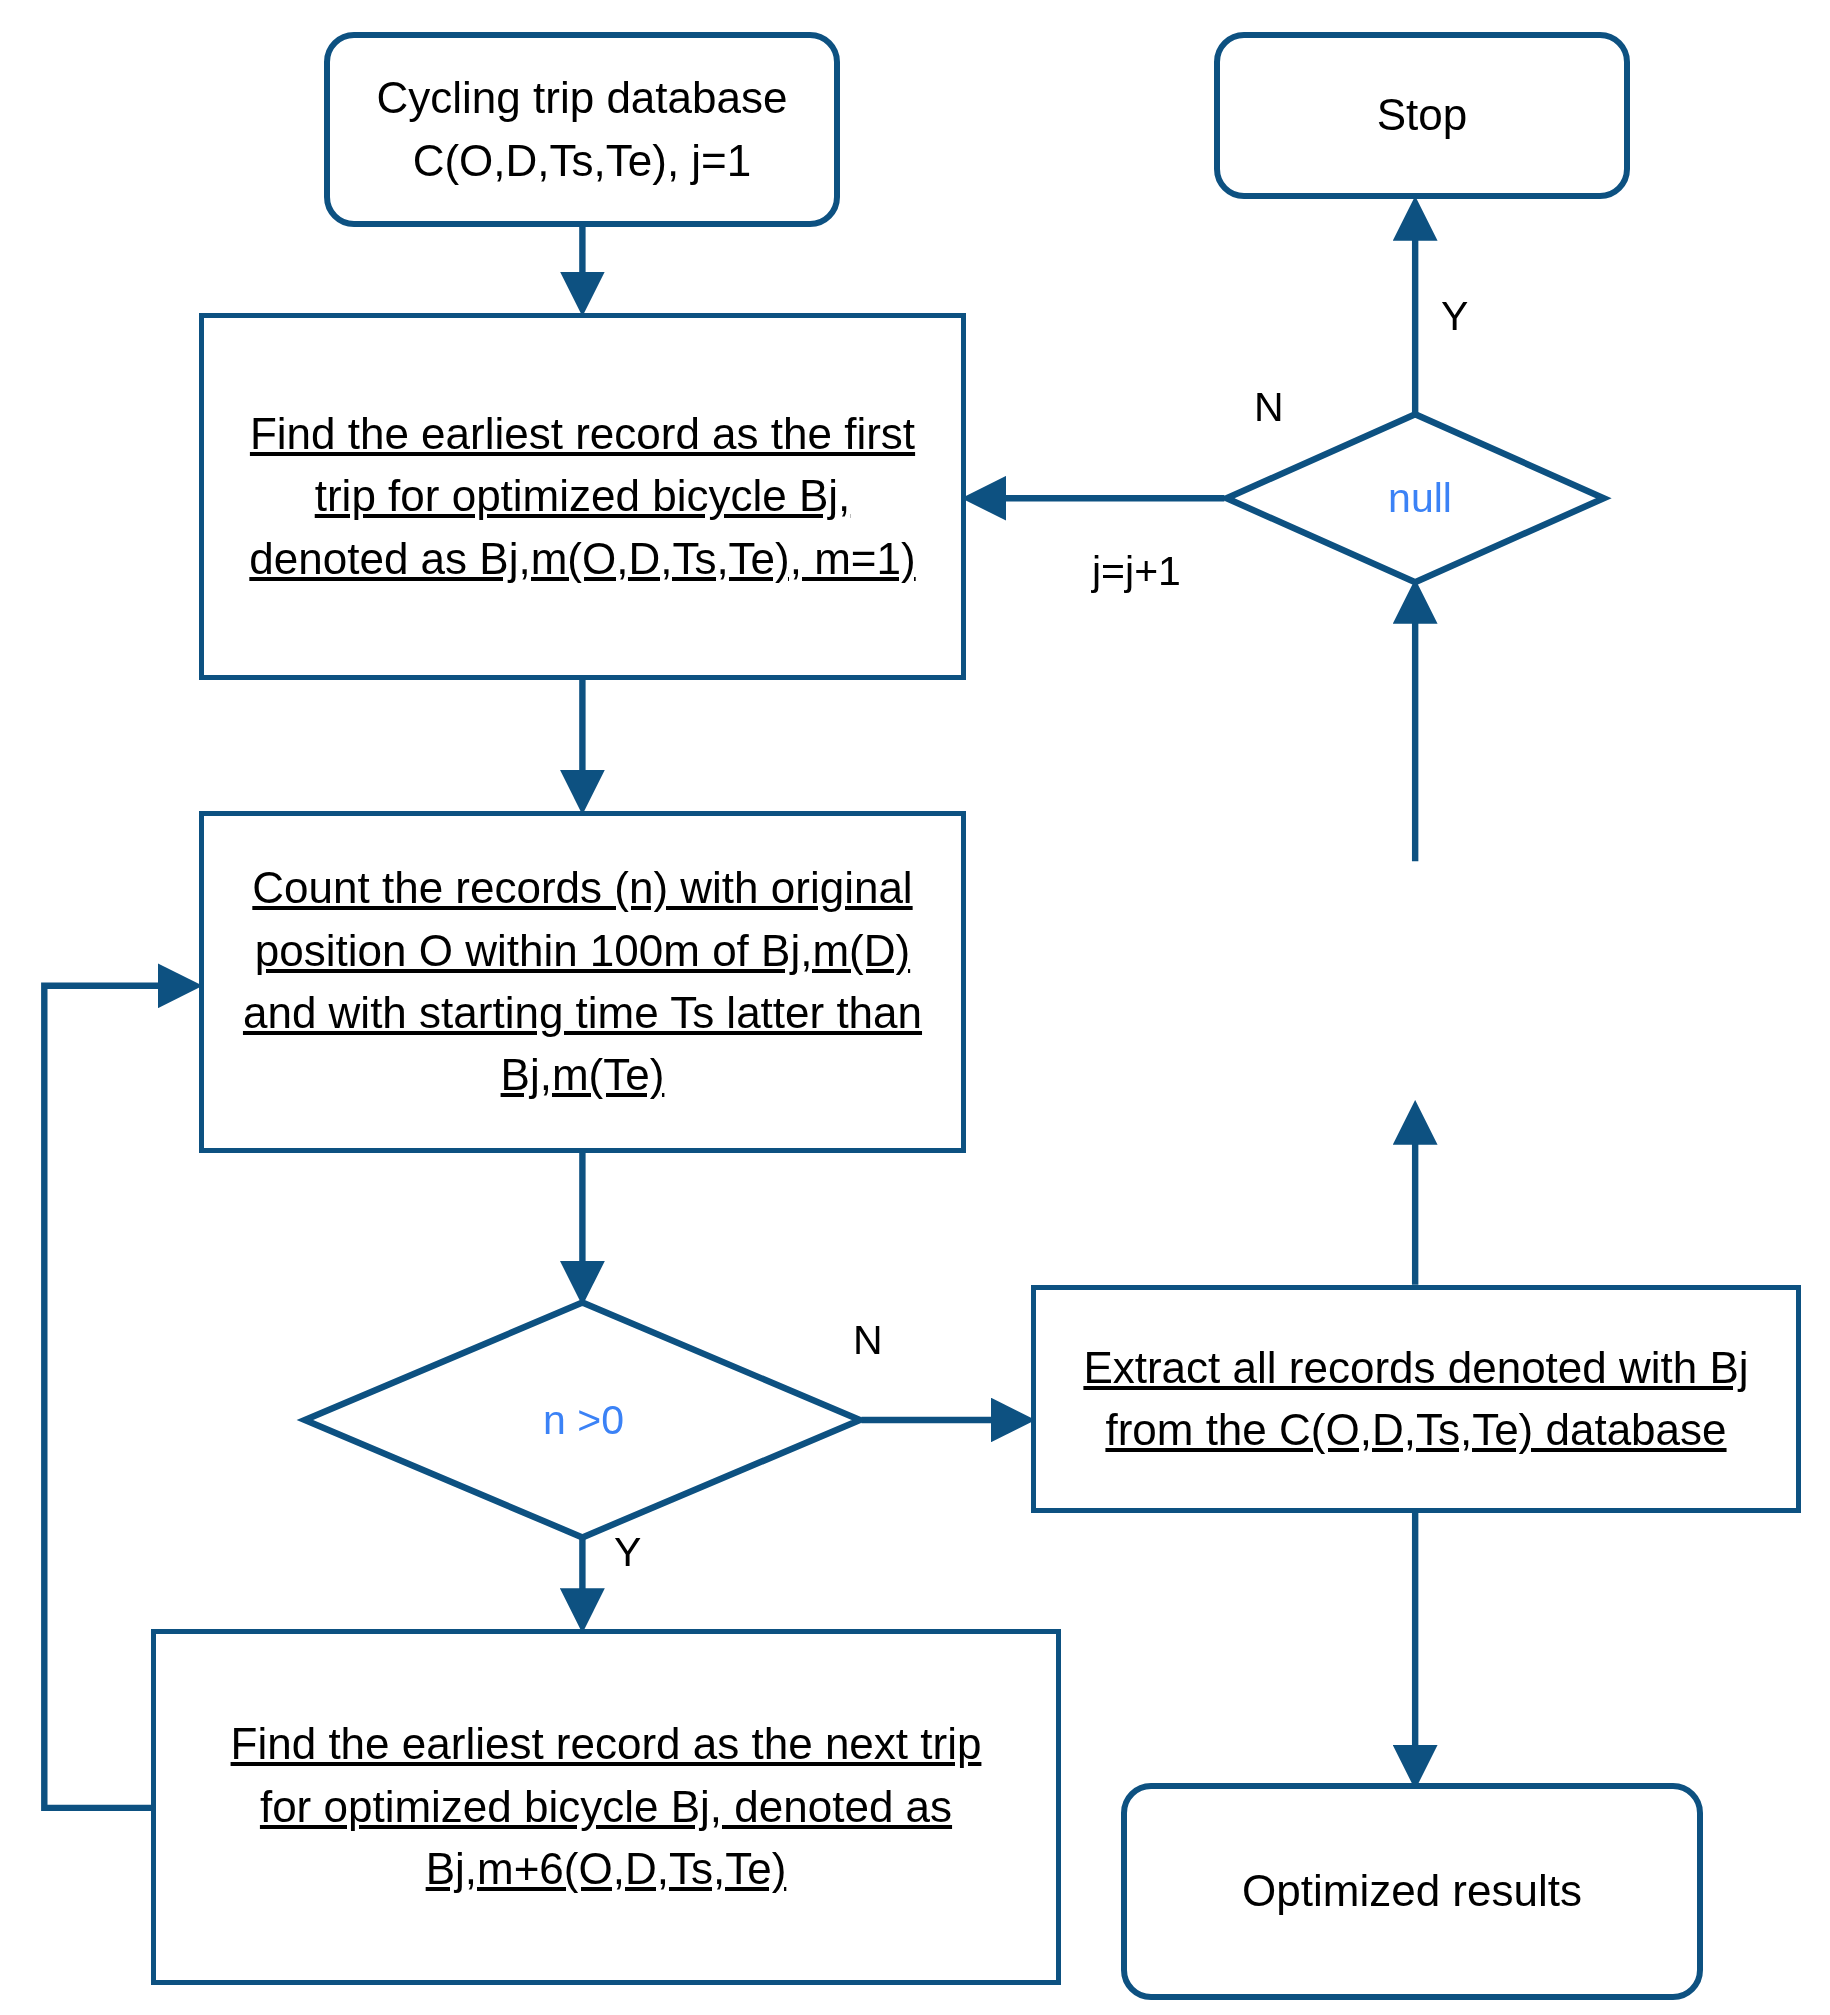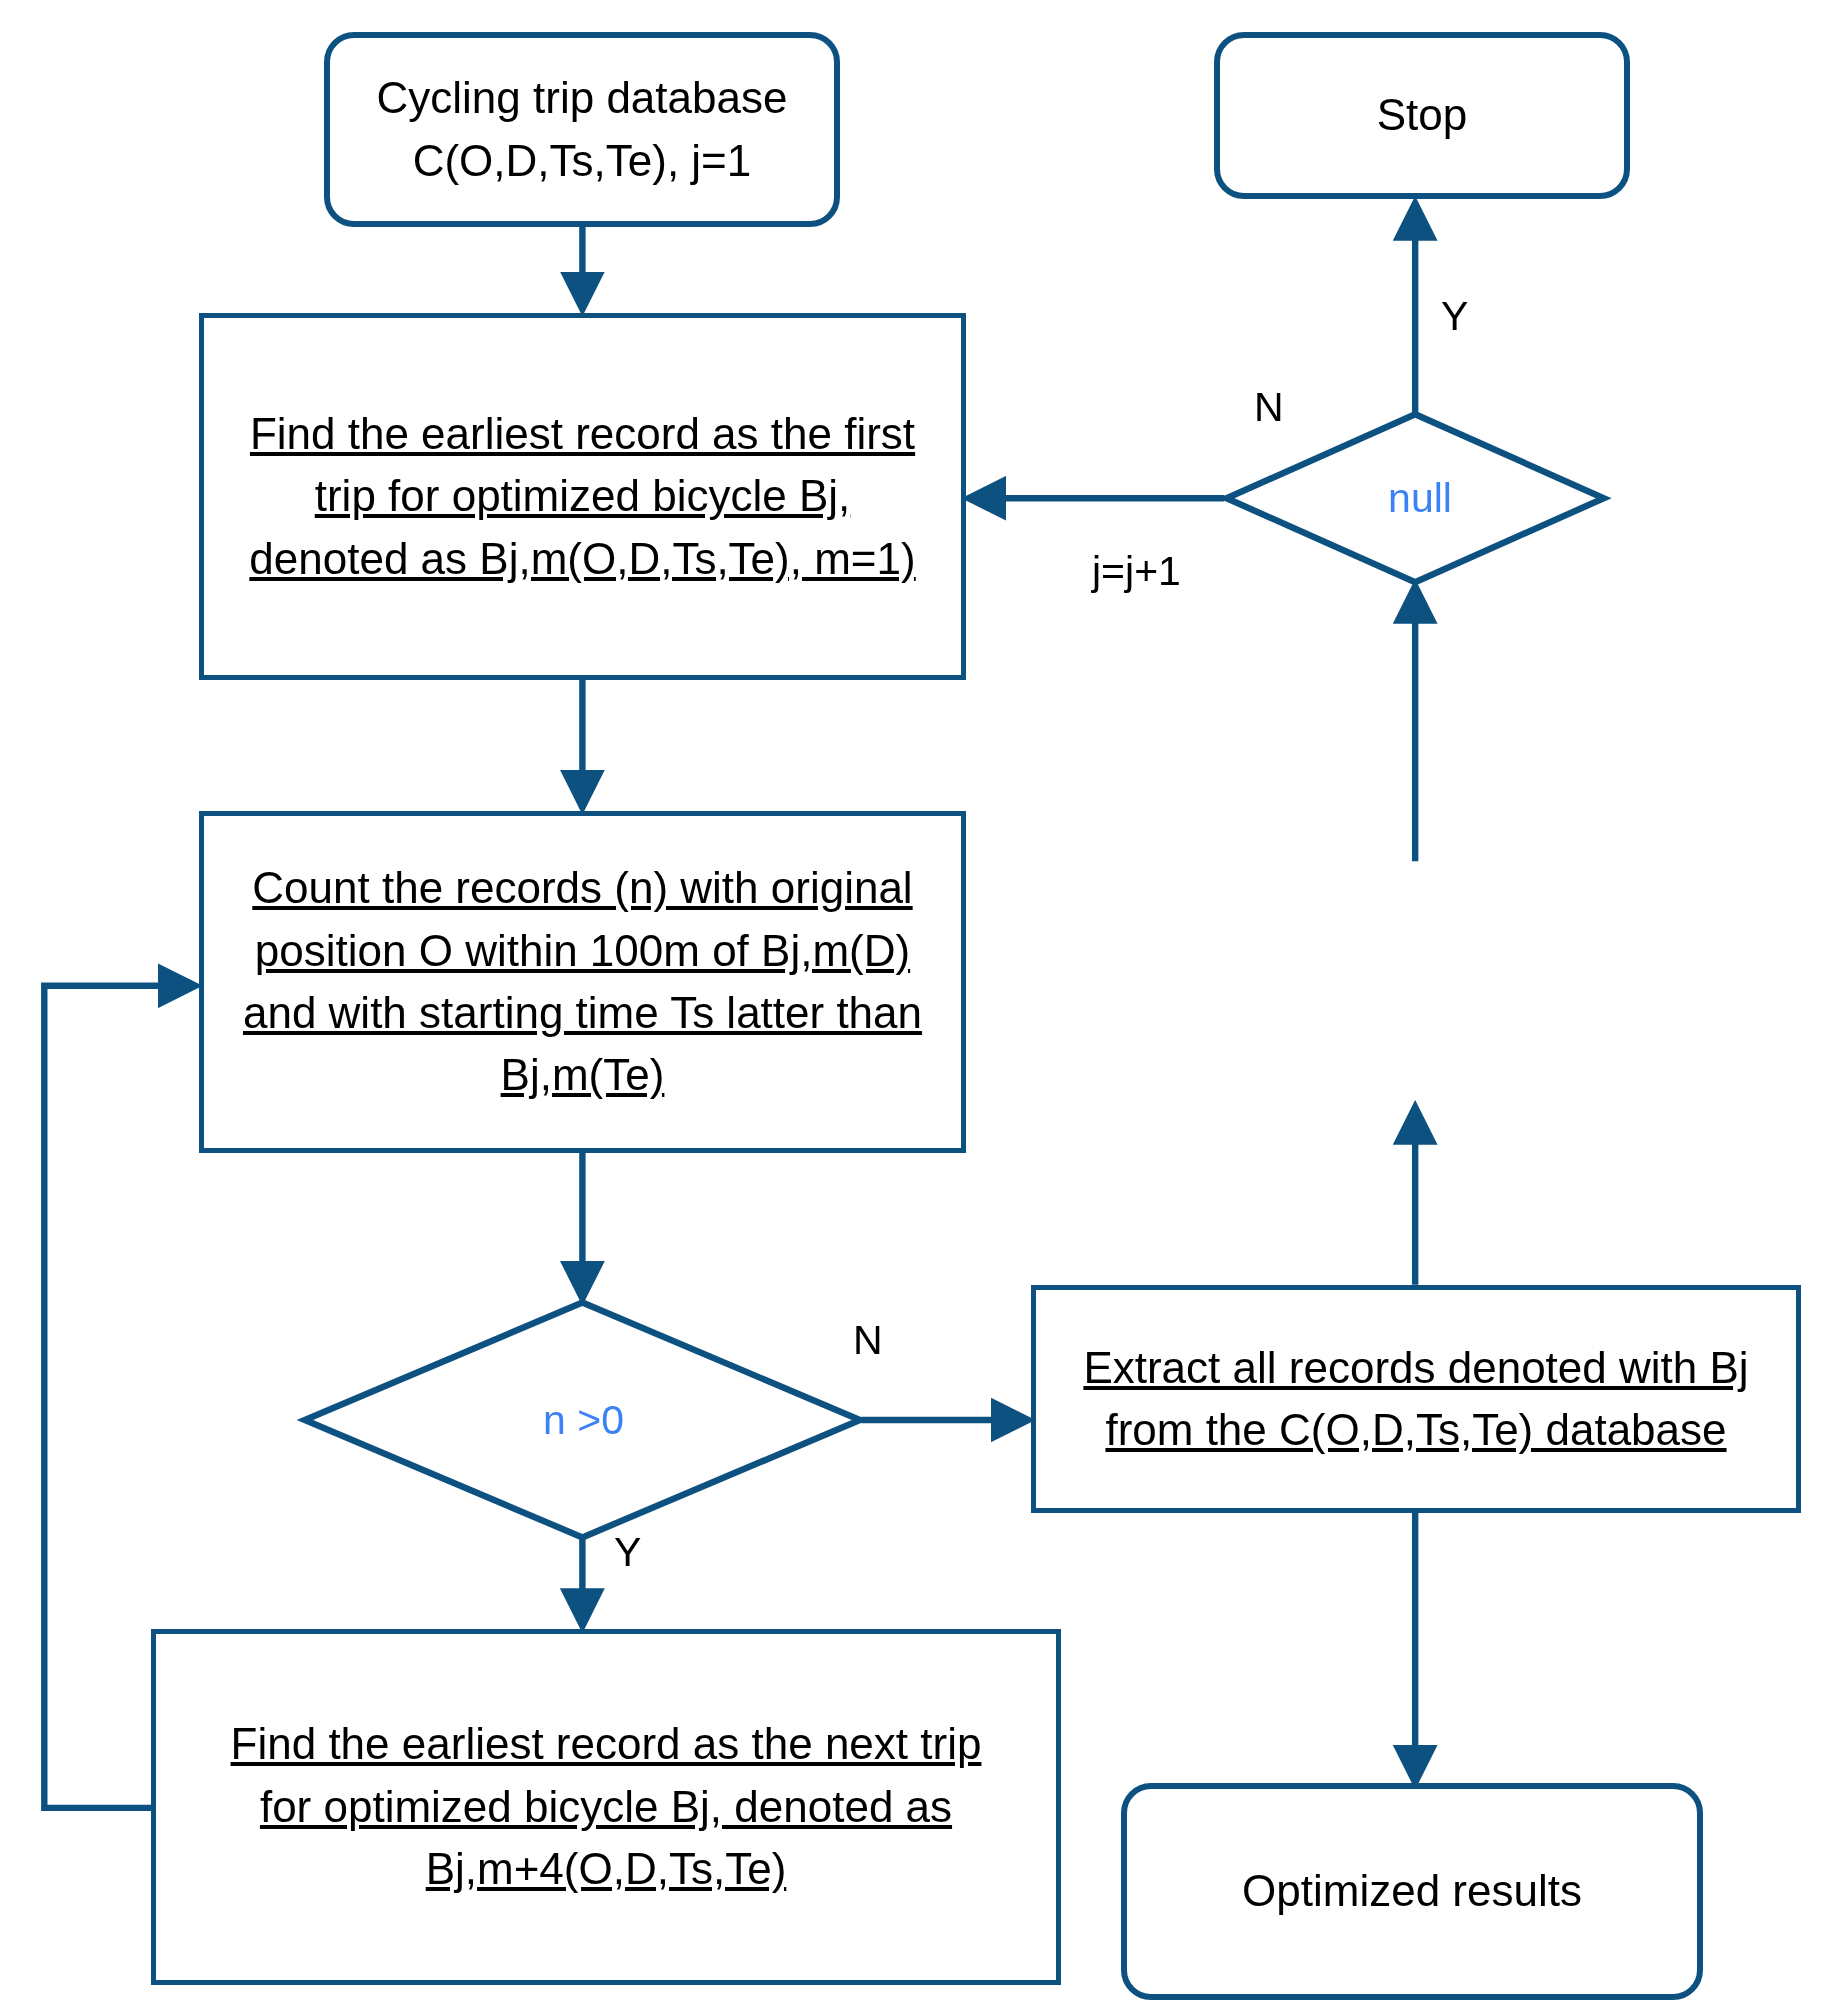--- a/index.html
+++ b/index.html
@@ -142,21 +142,21 @@
   </div>
 
   <div class="node proc fs-proc" style="left:1031px; top:1285px; width:770px; height:228px;">
     <span class="txt">Extract all records denoted with Bj
 from the C(O,D,Ts,Te) database</span>
   </div>
 
   <div class="node proc fs-proc" style="left:151px; top:1629px; width:910px; height:356px;">
     <span class="txt">Find the earliest record as the next trip
 for optimized bicycle Bj, denoted as
-Bj,m+4(O,D,Ts,Te)</span>
+Bj,m+6(O,D,Ts,Te)</span>
   </div>
 
   <div class="node term fs-term" style="left:1121px; top:1783px; width:582px; height:217px;">
     <span class="txt">Optimized results</span>
   </div>
 
   <div class="edge-label fs-edge" style="left:1441px; top:293px;">Y</div>
 
   <div class="edge-label fs-edge" style="left:1254px; top:384px;">N</div>
 

